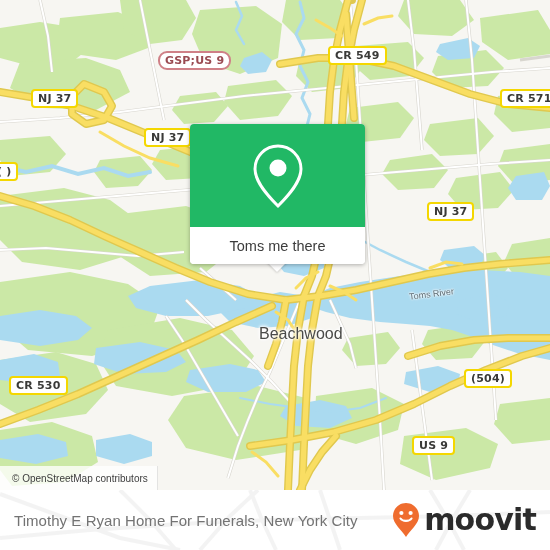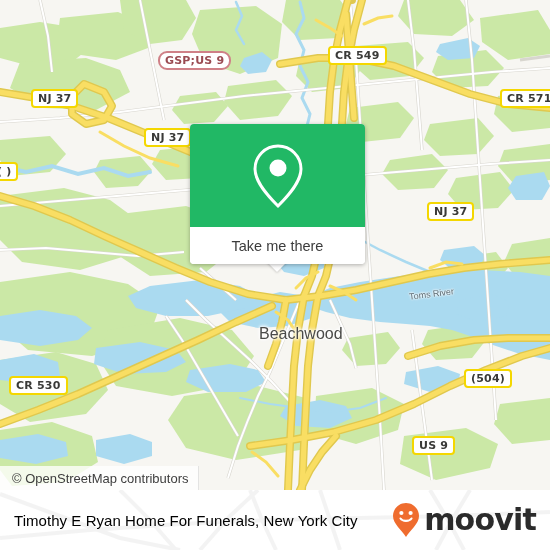--- a/index.html
+++ b/index.html
@@ -116,21 +116,21 @@
     position: absolute;
     left: 0;
     top: 466px;
     height: 24px;
     background: rgba(255,255,255,0.78);
     border-right: 1px solid rgba(0,0,0,0.10);
     display: flex;
     align-items: center;
     padding: 0 9px 0 12px;
     box-sizing: border-box;
-    font-size: 13px;
+    font-size: 10px;
     color: #3d3d3d;
     font-family: "Liberation Sans", sans-serif;
     white-space: nowrap;
   }
 
   
   #footer {
     position: absolute;
     left: 0;
     top: 490px;
@@ -150,21 +150,21 @@
     width: 550px;
     height: 60px;
     display: flex;
     align-items: center;
     justify-content: space-between;
     padding: 0 14px 0 14px;
     box-sizing: border-box;
   }
   #footer-title {
     font-size: 15px;
-    color: #000000;
+    color: #737373;
     font-family: "Liberation Sans", sans-serif;
     white-space: nowrap;
     letter-spacing: 0.05px;
   }
   #brand {
     display: flex;
     align-items: center;
     gap: 3px;
   }
   #brand-word {
@@ -389,21 +389,21 @@
 
   <div id="popup-tail"></div>
   <div id="popup">
     <div id="popup-top">
       <svg width="56" height="66" viewBox="0 0 56 66">
         <path d="M28 3 C15.3 3 5 13.3 5 26 C5 39 18 53 28 63 C38 53 51 39 51 26 C51 13.3 40.7 3 28 3 Z" fill="none" stroke="#ffffff" stroke-width="3"></path>
         <circle cx="28" cy="25" r="8.5" fill="#ffffff"></circle>
       </svg>
     </div>
     <div id="popup-bottom">
-      <span id="popup-label">Take me there</span>
+      <span id="popup-label">Toms me there</span>
     </div>
   </div>
 
   <div id="footer">
     <svg id="footer-watermark" viewBox="0 0 550 60">
       <g stroke="#b9b9b9" fill="none" stroke-width="4">
         <path d="M0,4 L60,26 L120,48 L180,60"></path>
         <path d="M120,0 L150,30 L176,60"></path>
         <path d="M250,0 L262,30 L276,60"></path>
         <path d="M320,0 L330,30 L340,60"></path>

